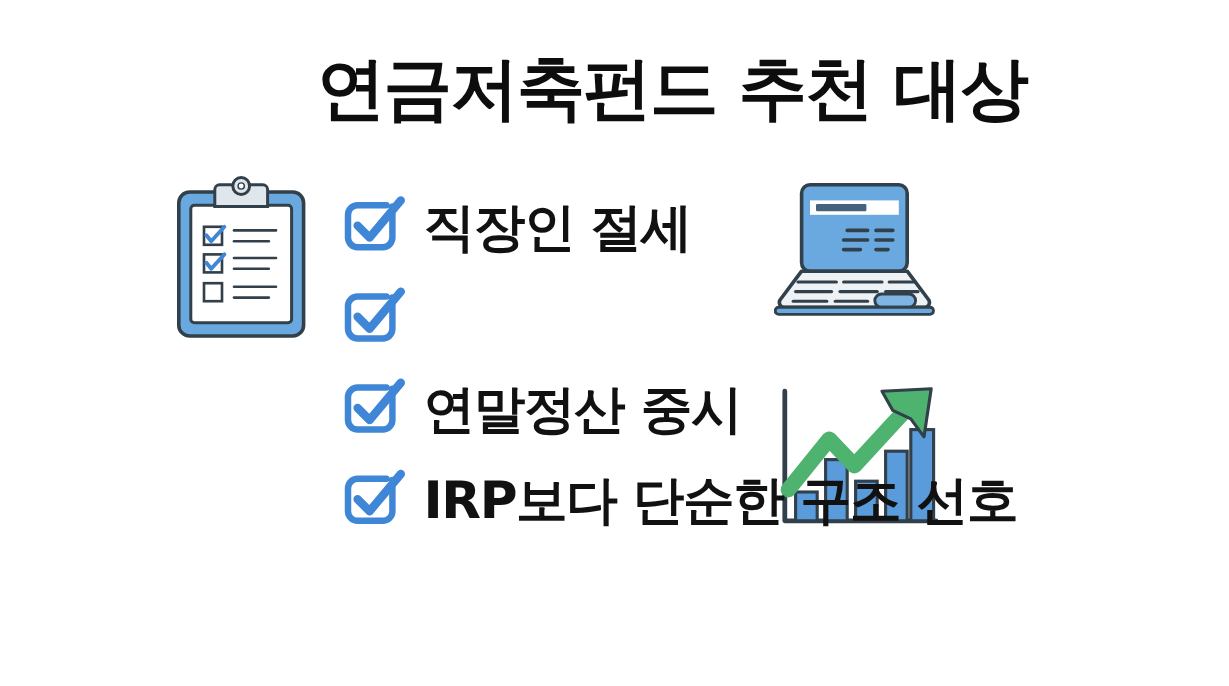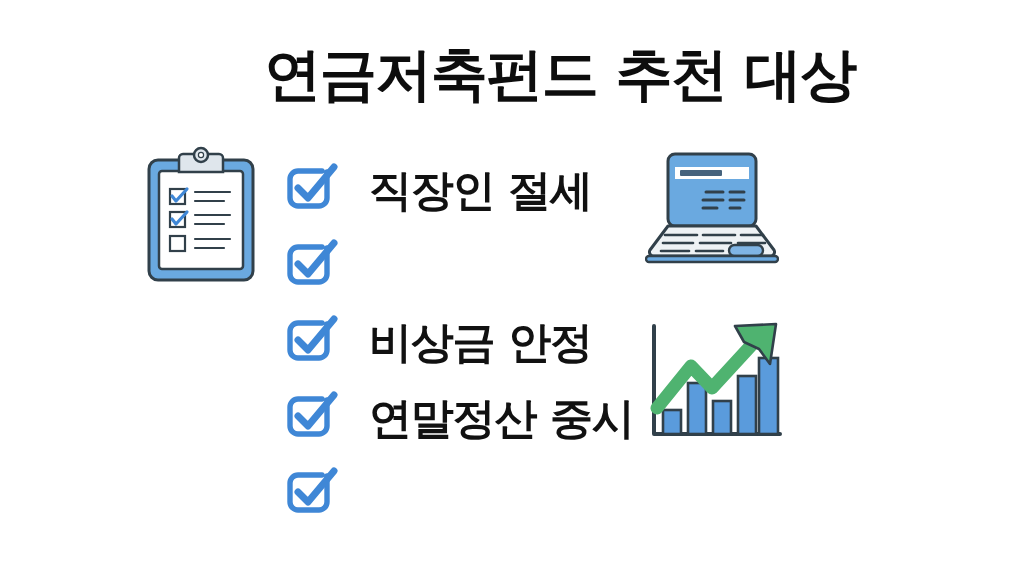--- a/index.html
+++ b/index.html
@@ -51,21 +51,21 @@
     align-items: center;
   }
   .check-box {
     width: 58px;
     height: 56px;
     flex: 0 0 58px;
     position: relative;
   }
   .check-box svg { display: block; }
   .check-label {
-    margin-left: 28px;
+    margin-left: 12px;
     font-size: 43px;
     font-weight: 700;
     letter-spacing: -1.2px;
     color: #111111;
     white-space: nowrap;
     line-height: 1;
     font-family: "DejaVu Sans", "Liberation Sans", sans-serif;
   }
 
   
@@ -163,43 +163,35 @@
 
     <div class="check-row">
       <span class="check-box">
         <svg width="58" height="56" viewBox="0 0 58 56">
           <path d="M44,10 v26 a8,8 0 0 1 -8,8 H15 a8,8 0 0 1 -8,-8 V17 a8,8 0 0 1 8,-8 h24" fill="none" stroke="#3f87d6" stroke-width="5.4" stroke-linecap="round" stroke-linejoin="round"></path>
           <path d="M15,26 L25,36 L51,5" fill="none" stroke="#3f87d6" stroke-width="7" stroke-linecap="round" stroke-linejoin="round"></path>
         </svg>
       </span>
     </div>
 
-    <div class="check-row">
-      <span class="check-box">
-        <svg width="58" height="56" viewBox="0 0 58 56">
-          <path d="M44,10 v26 a8,8 0 0 1 -8,8 H15 a8,8 0 0 1 -8,-8 V17 a8,8 0 0 1 8,-8 h24" fill="none" stroke="#3f87d6" stroke-width="5.4" stroke-linecap="round" stroke-linejoin="round"></path>
-          <path d="M15,26 L25,36 L51,5" fill="none" stroke="#3f87d6" stroke-width="7" stroke-linecap="round" stroke-linejoin="round"></path>
-        </svg>
-      </span>
-      <span class="check-label">비상금 안정</span>
-    </div>
 
     <div class="check-row">
       <span class="check-box">
         <svg width="58" height="56" viewBox="0 0 58 56">
           <path d="M44,10 v26 a8,8 0 0 1 -8,8 H15 a8,8 0 0 1 -8,-8 V17 a8,8 0 0 1 8,-8 h24" fill="none" stroke="#3f87d6" stroke-width="5.4" stroke-linecap="round" stroke-linejoin="round"></path>
           <path d="M15,26 L25,36 L51,5" fill="none" stroke="#3f87d6" stroke-width="7" stroke-linecap="round" stroke-linejoin="round"></path>
         </svg>
       </span>
       <span class="check-label">연말정산 중시</span>
     </div>
 
     <div class="check-row">
       <span class="check-box">
         <svg width="58" height="56" viewBox="0 0 58 56">
           <path d="M44,10 v26 a8,8 0 0 1 -8,8 H15 a8,8 0 0 1 -8,-8 V17 a8,8 0 0 1 8,-8 h24" fill="none" stroke="#3f87d6" stroke-width="5.4" stroke-linecap="round" stroke-linejoin="round"></path>
           <path d="M15,26 L25,36 L51,5" fill="none" stroke="#3f87d6" stroke-width="7" stroke-linecap="round" stroke-linejoin="round"></path>
         </svg>
       </span>
+      <span class="check-label">IRP보다 단순한 구조 선호</span>
     </div>
 
   </div>
 </div>
 
 </body></html>

